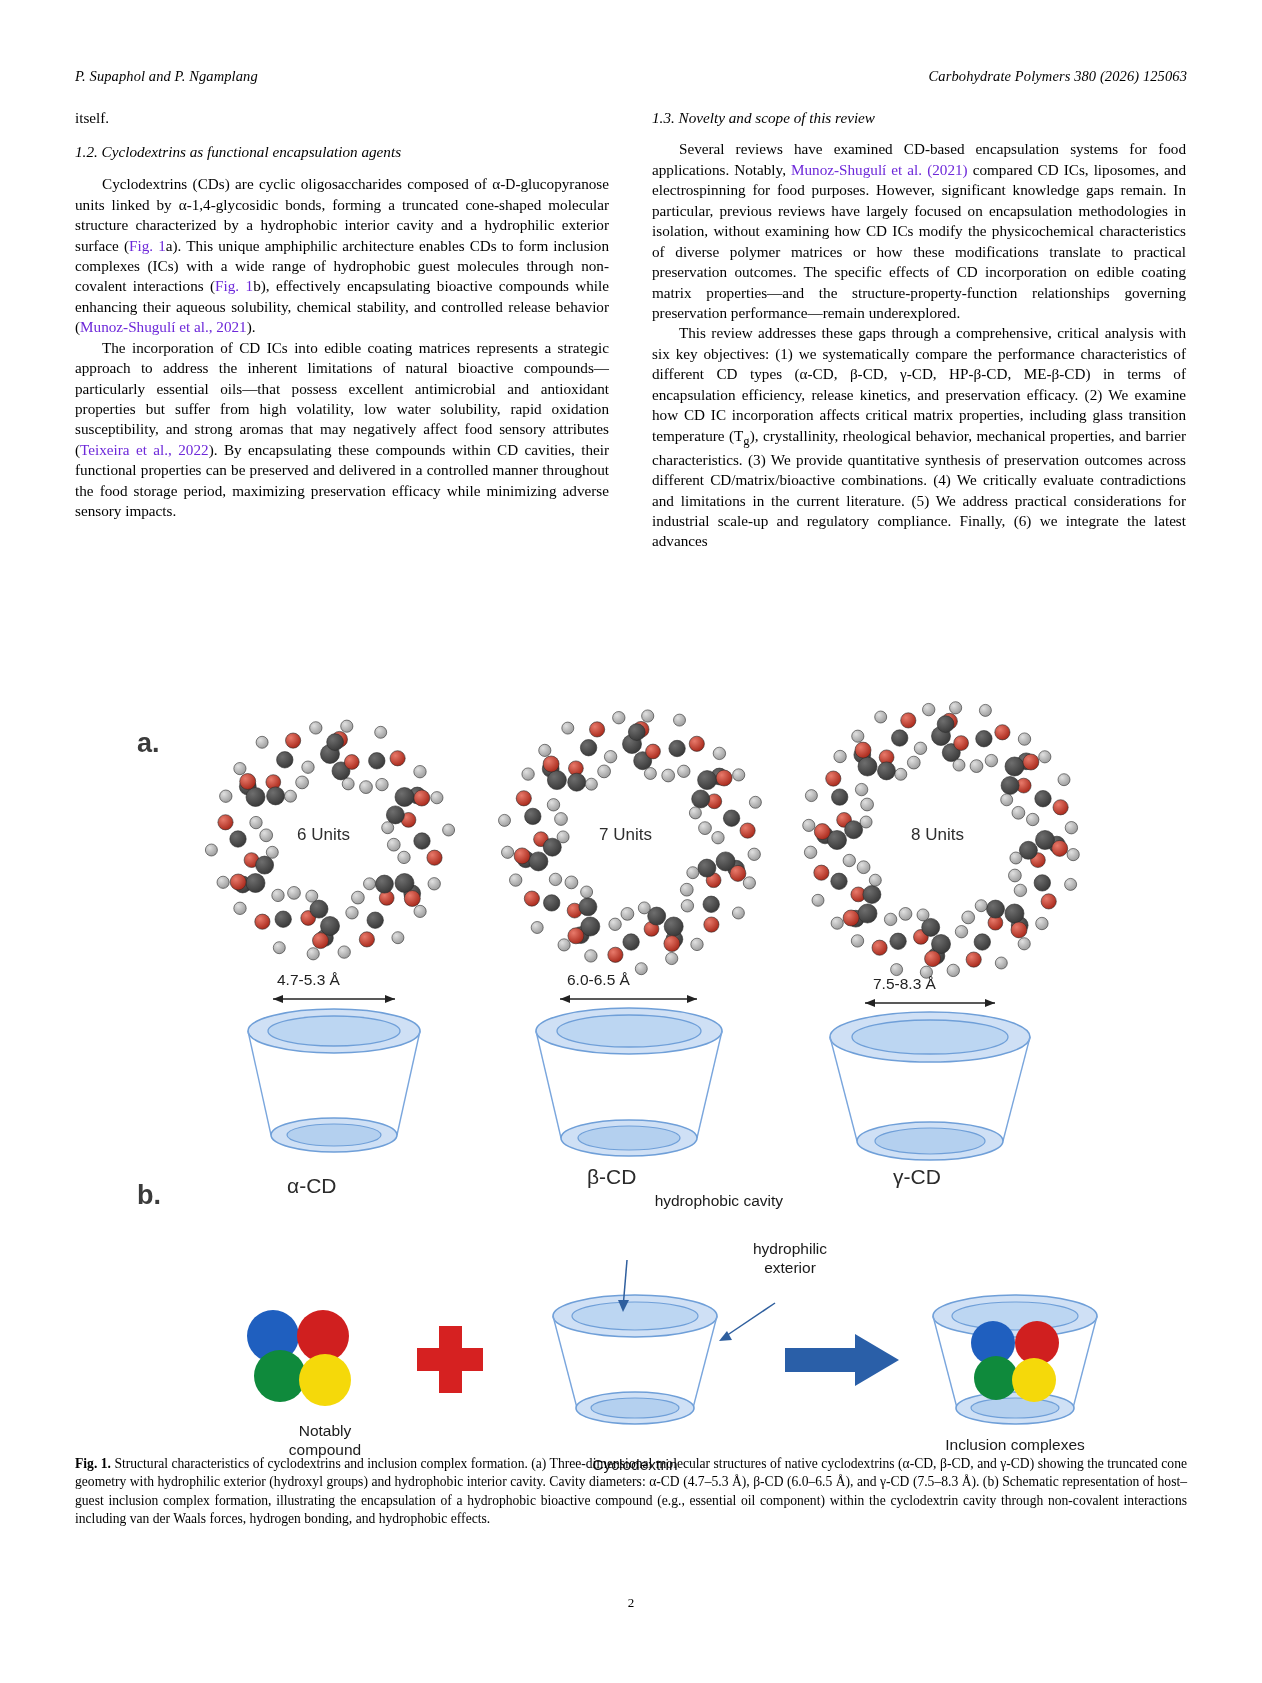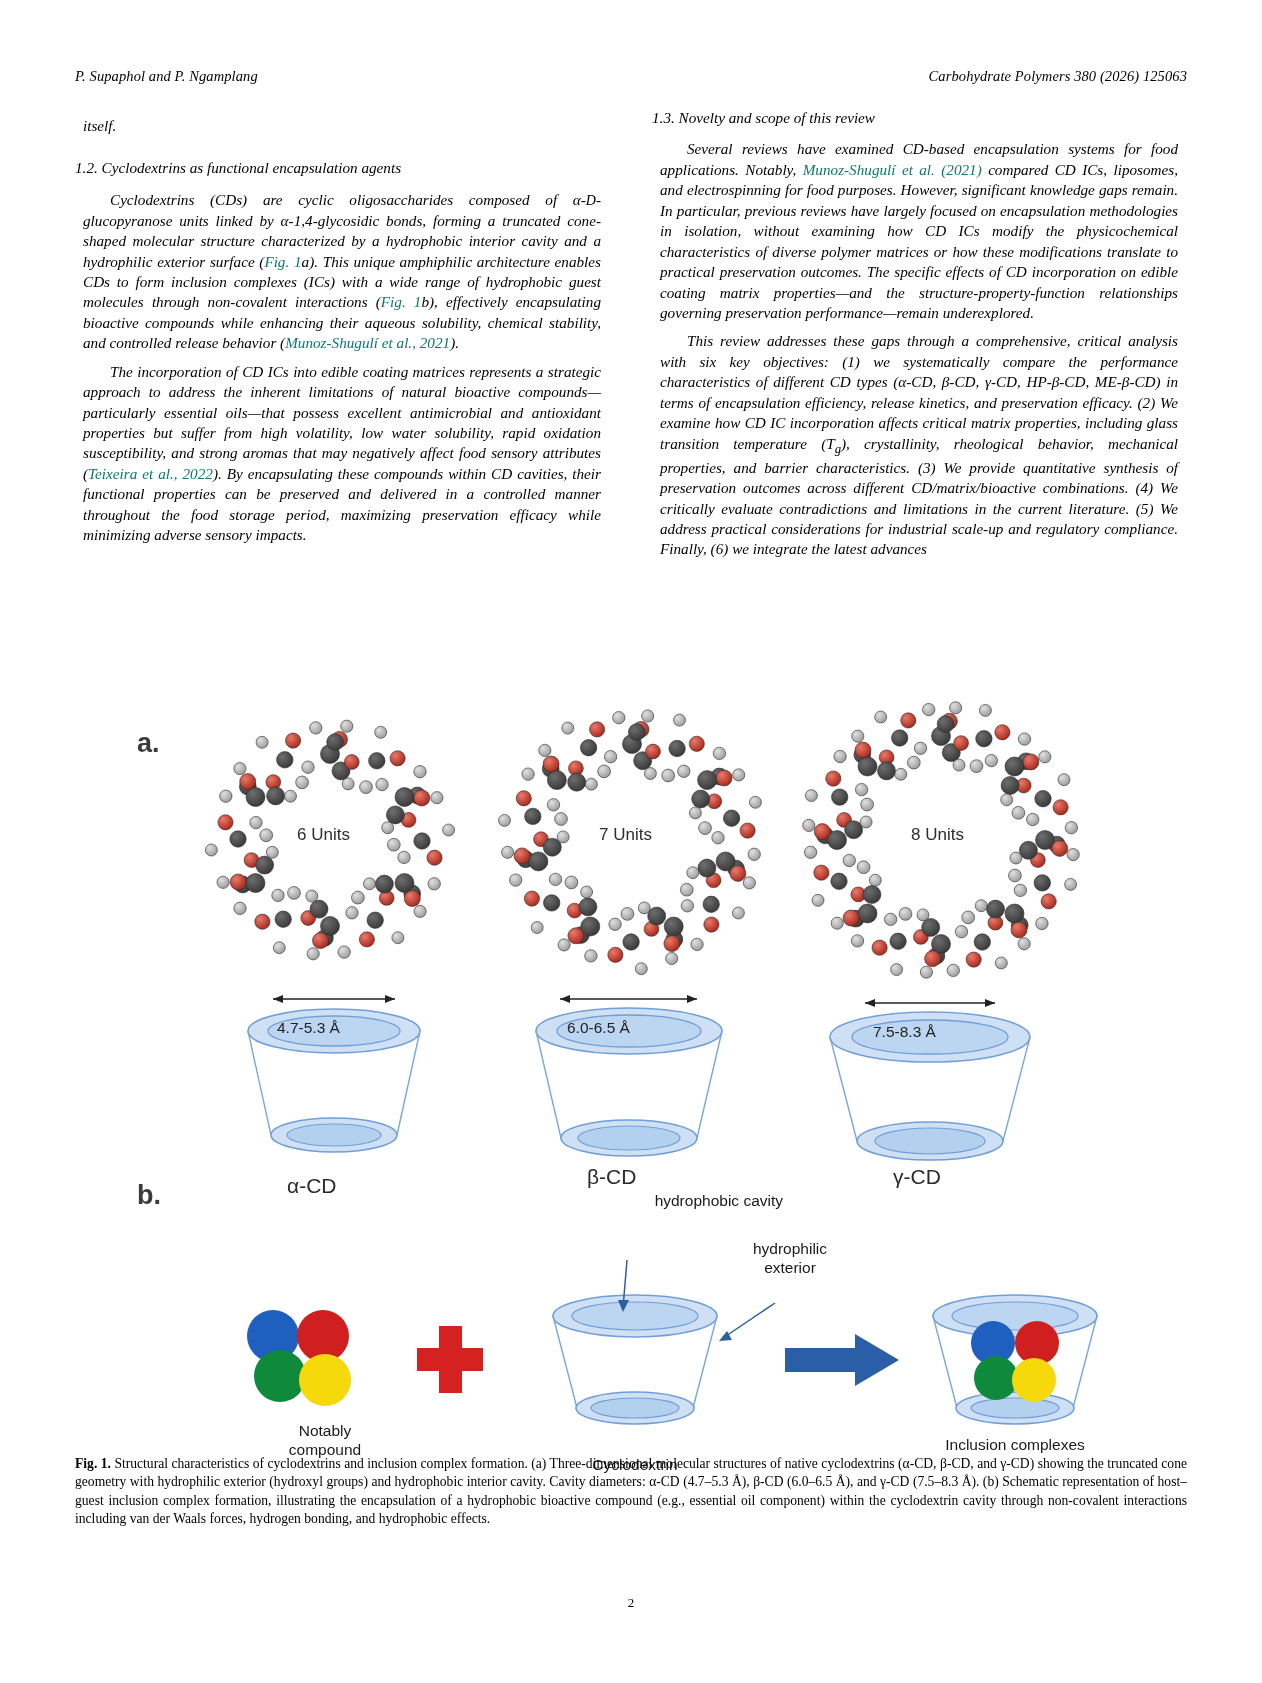--- a/index.html
+++ b/index.html
@@ -47,32 +47,31 @@
     font-size: 15.2px;
     line-height: 1.345;
     text-align: justify;
   }
   .sec-head {
     font-style: italic;
     font-size: 15.2px;
     margin: 0 0 11px 0;
   }
   p.body {
-    margin: 8px;
+    margin: 0;
     text-indent: 27px;
     text-align: justify;
     hyphens: auto;
-    font-style: italic;
   }
   p.nohang {
     text-indent: 0;
   }
   .spacer-sm { height: 14px; }
   a.ref {
-    color: #0f766e;
+    color: #6d28d9;
     text-decoration: none;
   }
   .smallcaps {
     font-variant: small-caps;
     font-size: 0.92em;
   }
   
   .figure {
     position: absolute;
     top: 680px;
@@ -95,21 +94,20 @@
     position: absolute;
     font-family: "Liberation Sans", sans-serif;
     font-size: 17px;
     color: #2e2e2e;
   }
   .dim-label {
     position: absolute;
     font-family: "Liberation Sans", sans-serif;
     font-size: 15.5px;
     color: #222;
-    margin-top: 48px;
   }
   .cd-name {
     position: absolute;
     font-family: "Liberation Sans", sans-serif;
     font-size: 21px;
     color: #2b2b2b;
   }
   .b-caption {
     position: absolute;
     font-family: "Liberation Sans", sans-serif;

